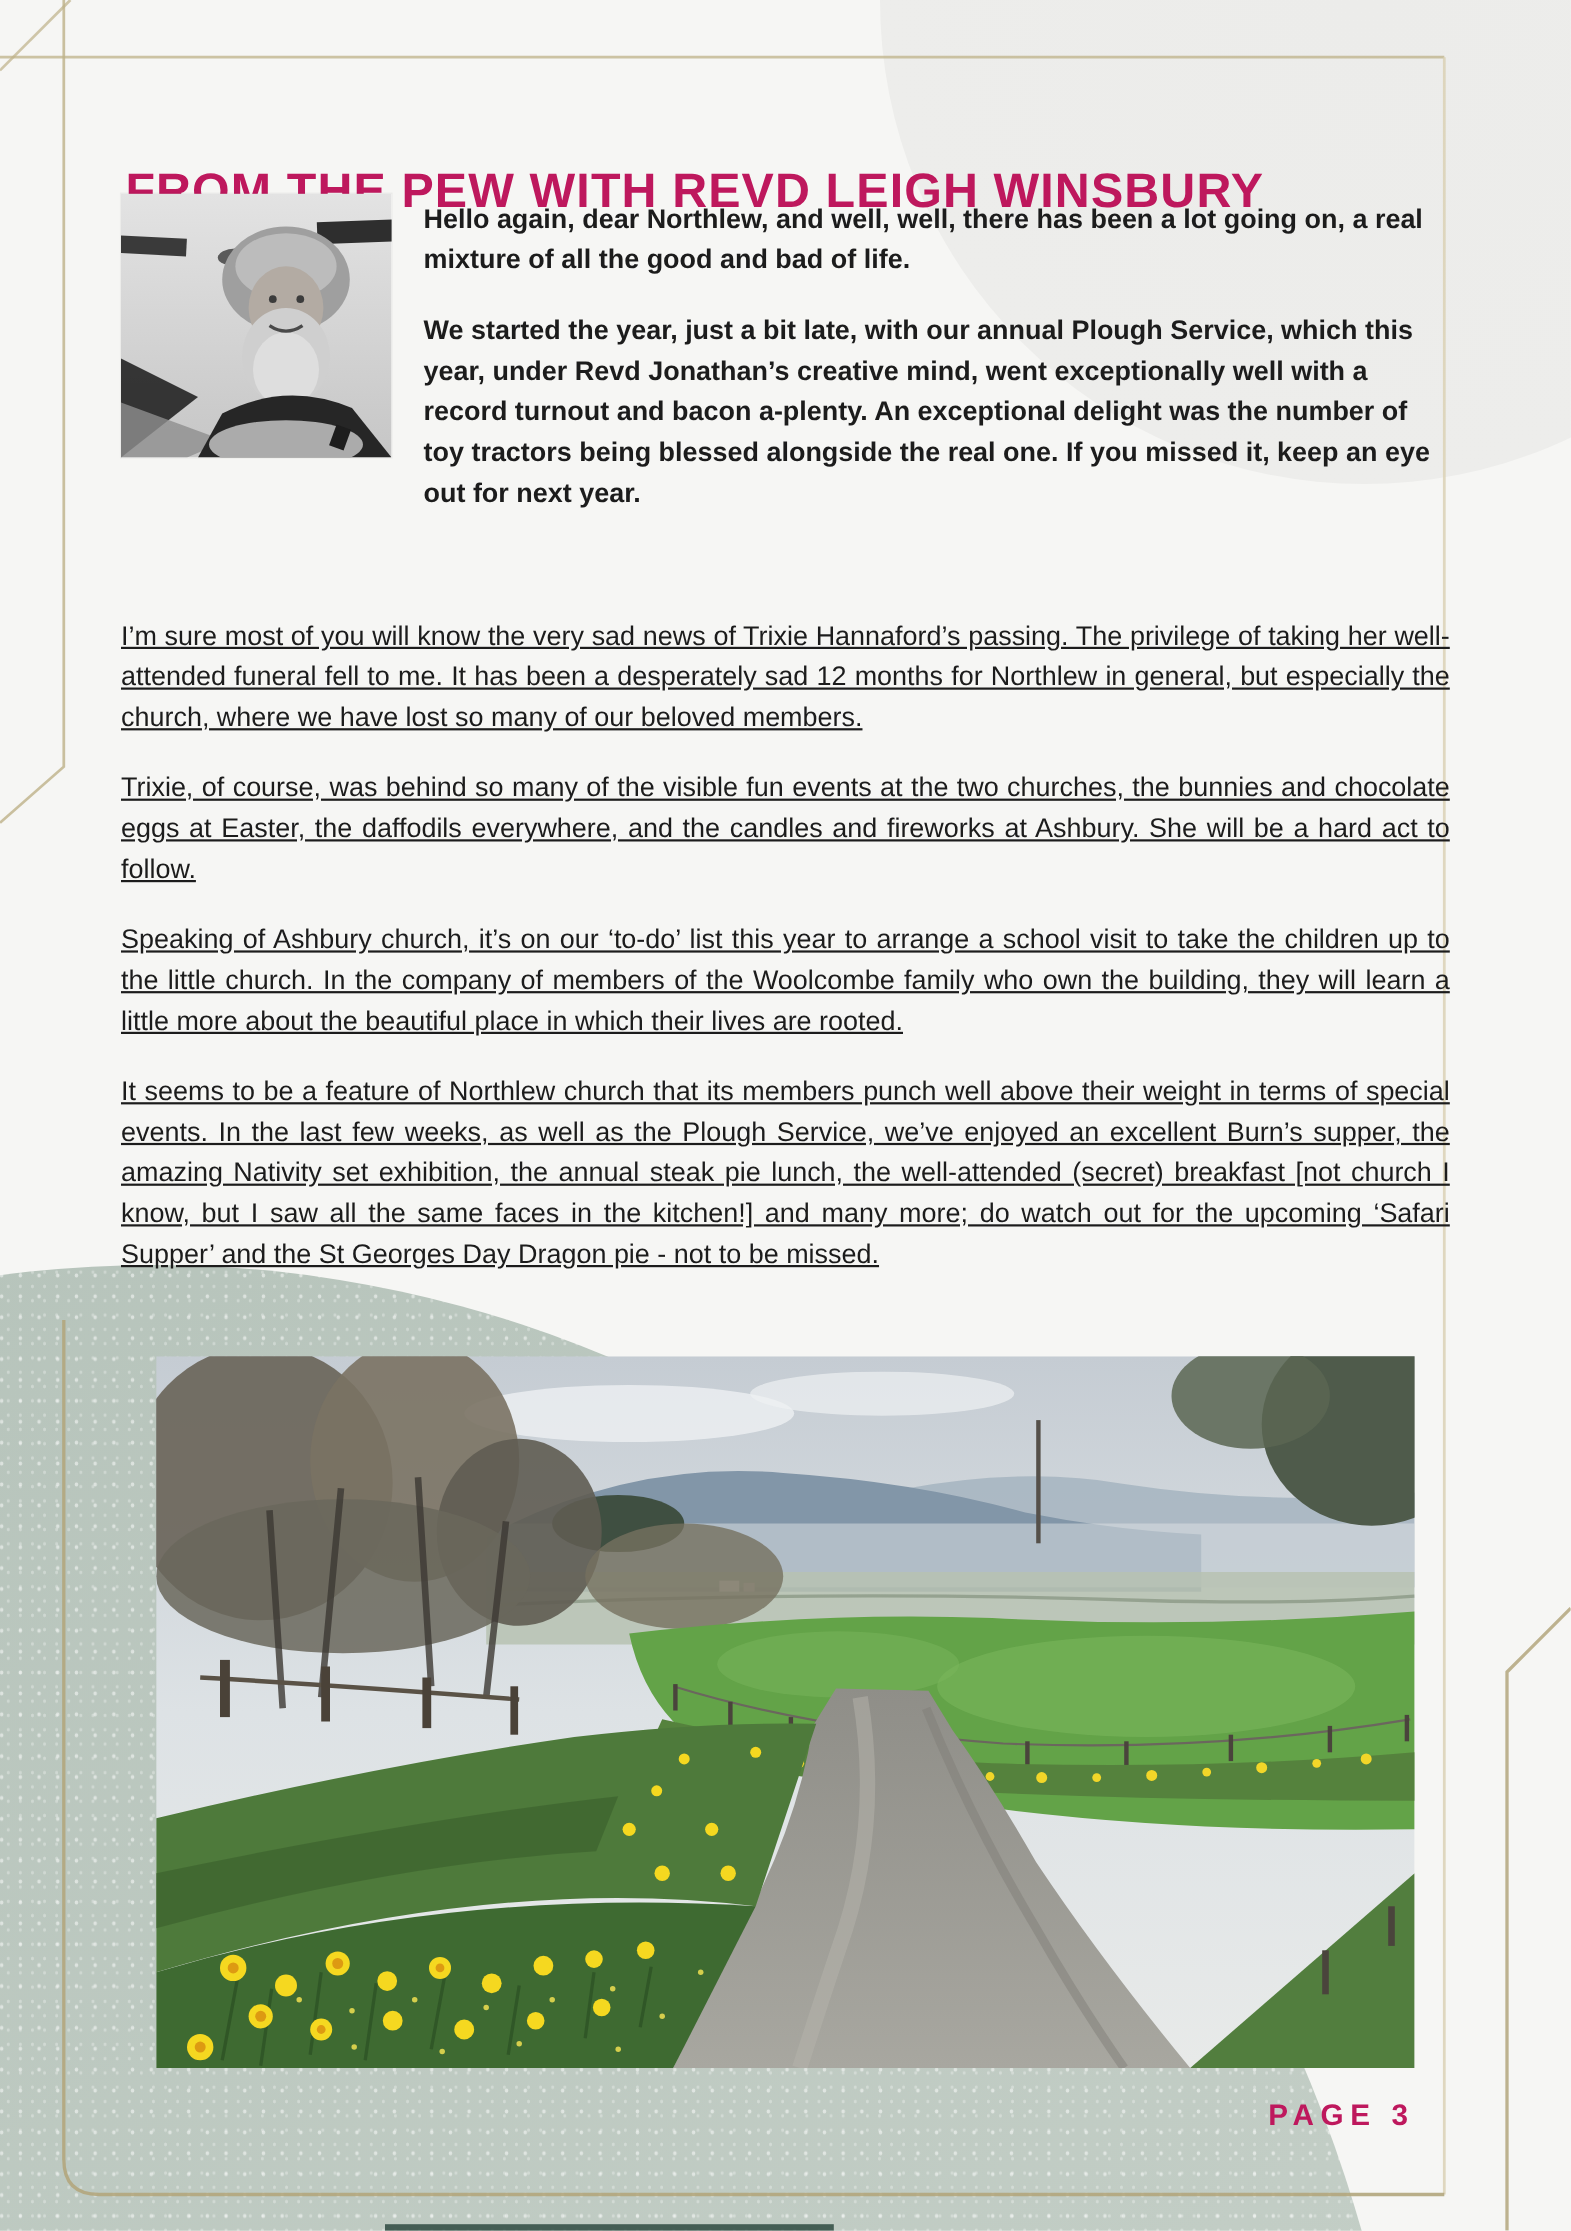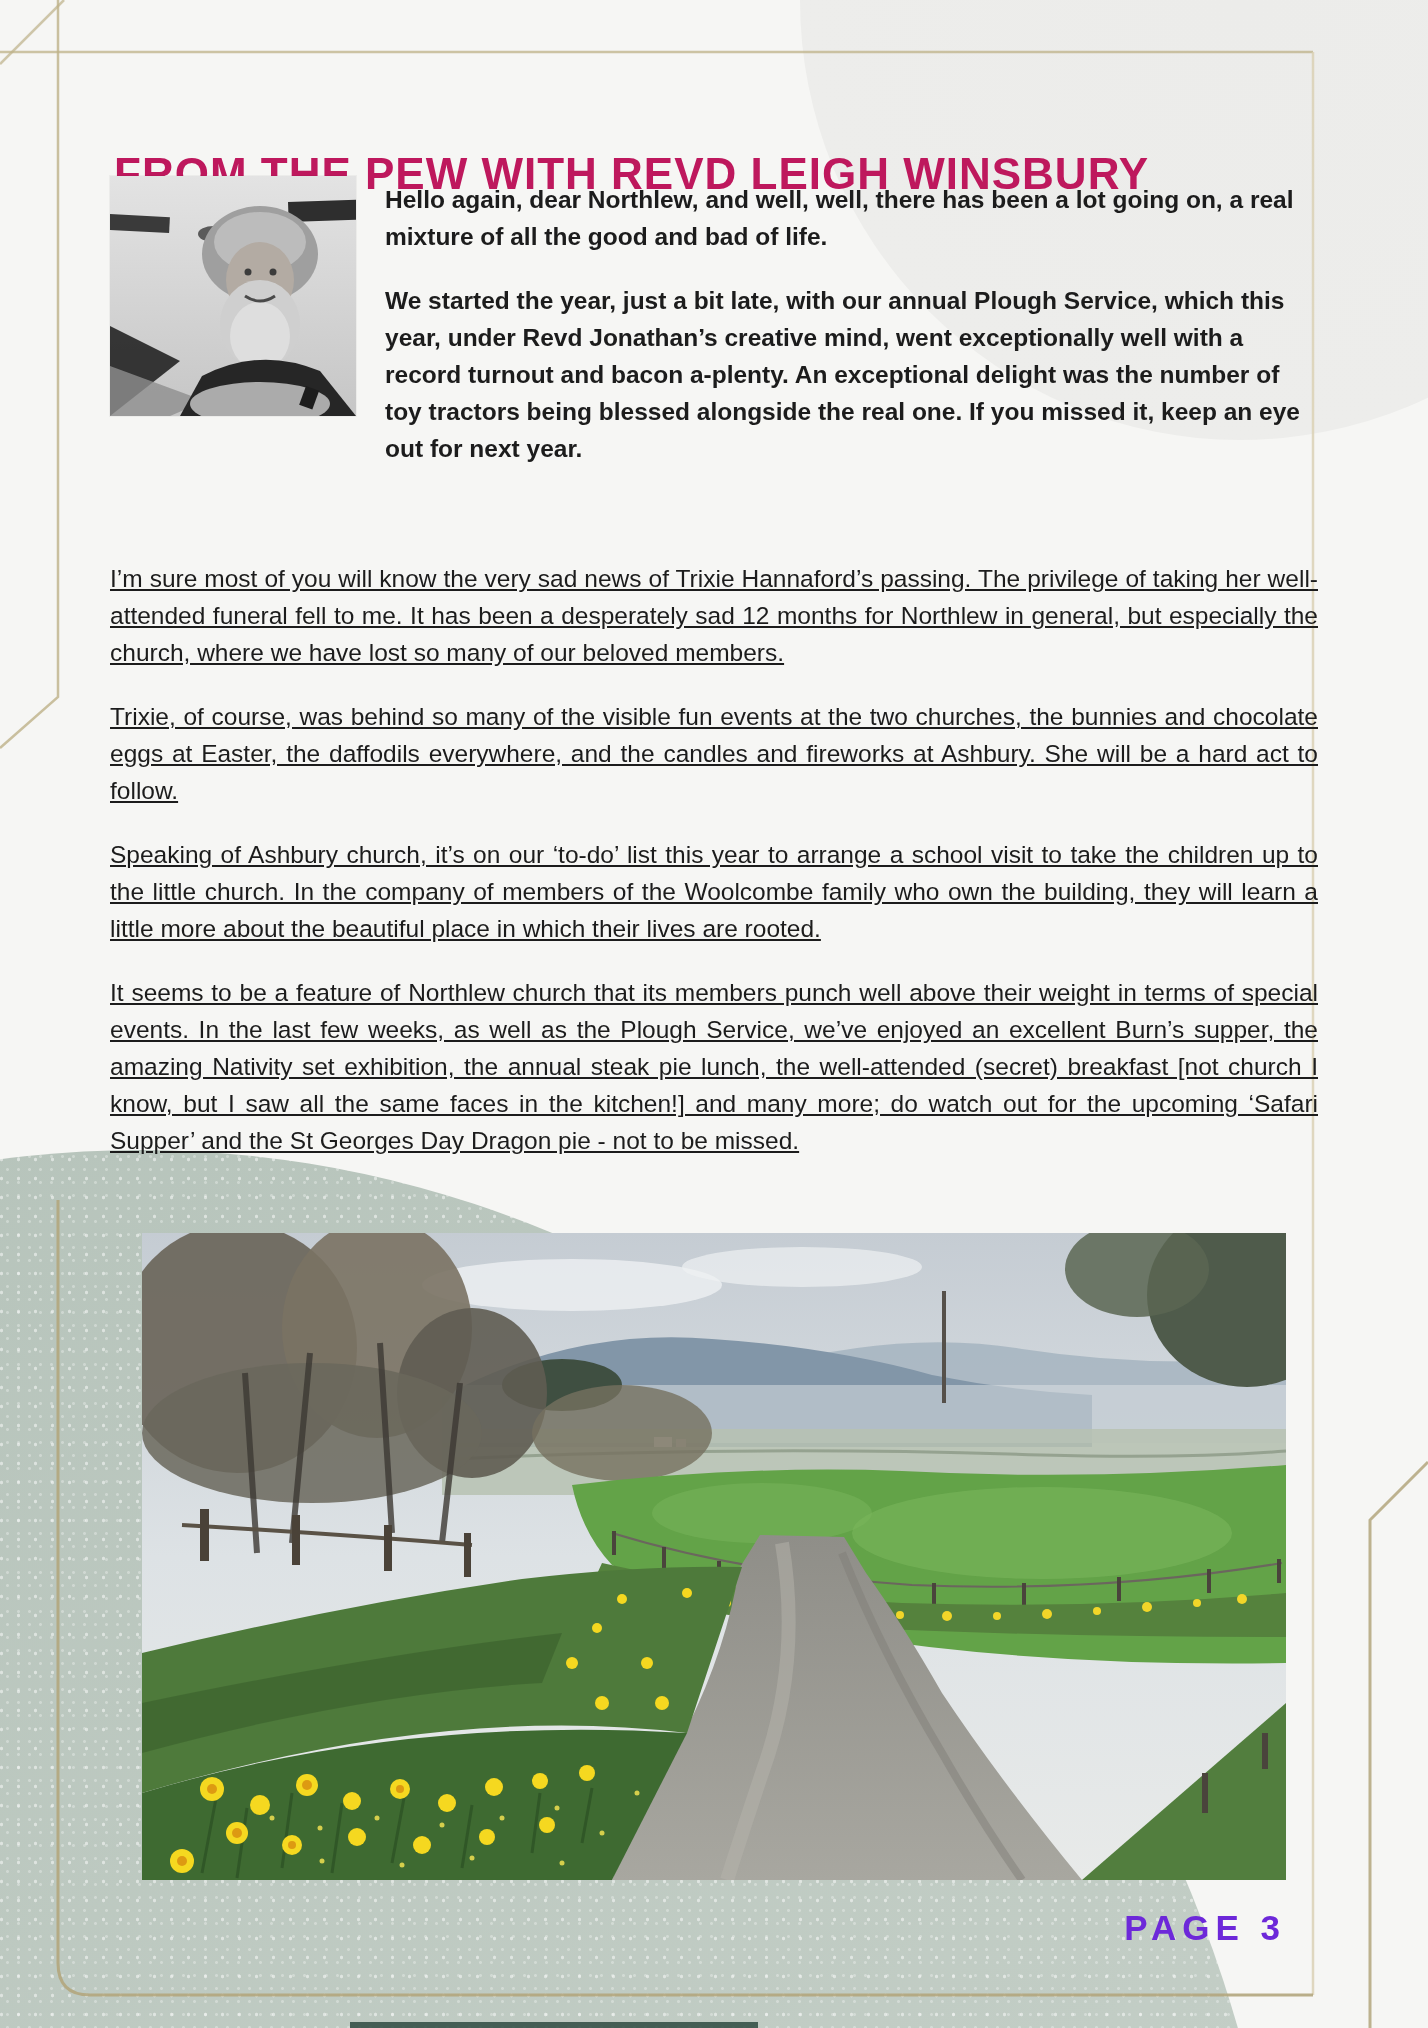--- a/index.html
+++ b/index.html
@@ -49,21 +49,21 @@
     position:absolute;left:110px;top:560px;width:1208px;z-index:2;
     font-size:24.5px;line-height:37px;text-align:justify;text-decoration:underline;
   }
   .body-text p{margin:0 0 27px 0;}
   .landscape{
     position:absolute;left:142px;top:1233px;width:1144px;height:647px;
     z-index:2;
   }
   .page-number{
     position:absolute;top:1908px;right:142px;z-index:2;
-    font-size:35px;font-weight:bold;letter-spacing:6px;color:#6d28d9;
+    font-size:27px;font-weight:bold;letter-spacing:6px;color:#be185d;
   }
 </style>
 </head>
 <body>
 
 <div class="corner-circle"></div>
 <div class="sage-blob"></div>
 <div class="bottom-strip"></div>
 
 <svg class="gold-lines" width="1428" height="2028" viewBox="0 0 1428 2028">

